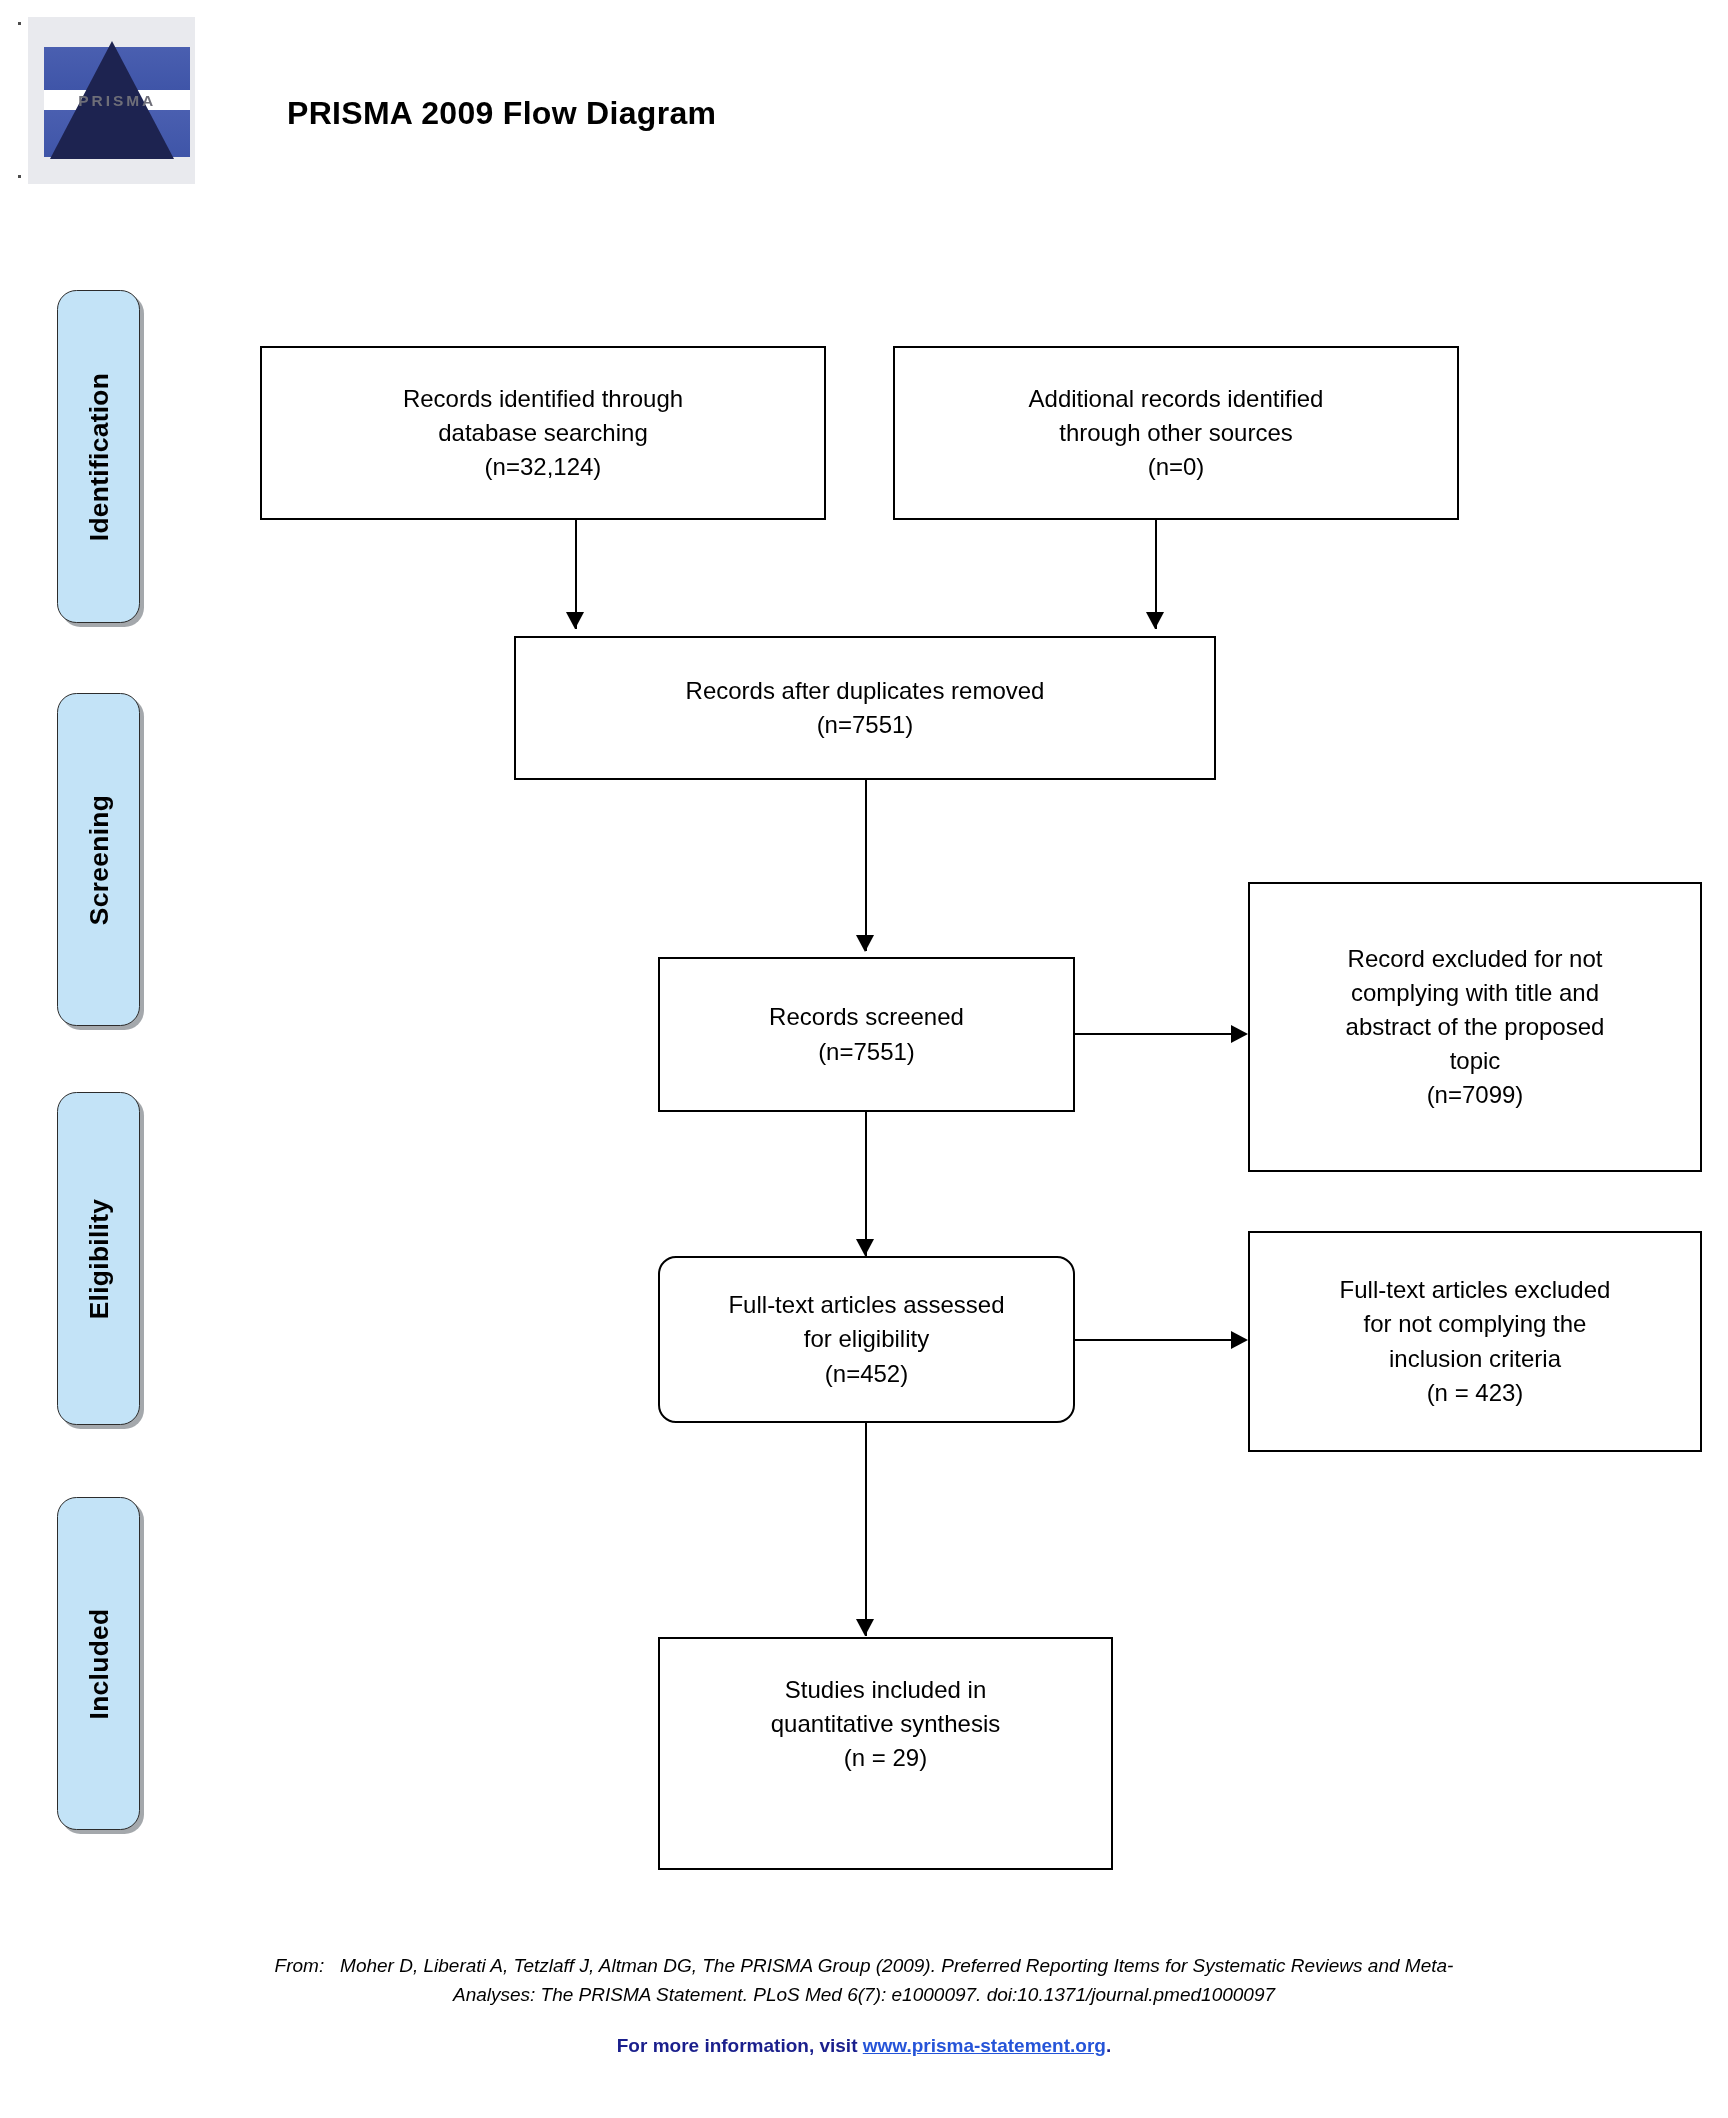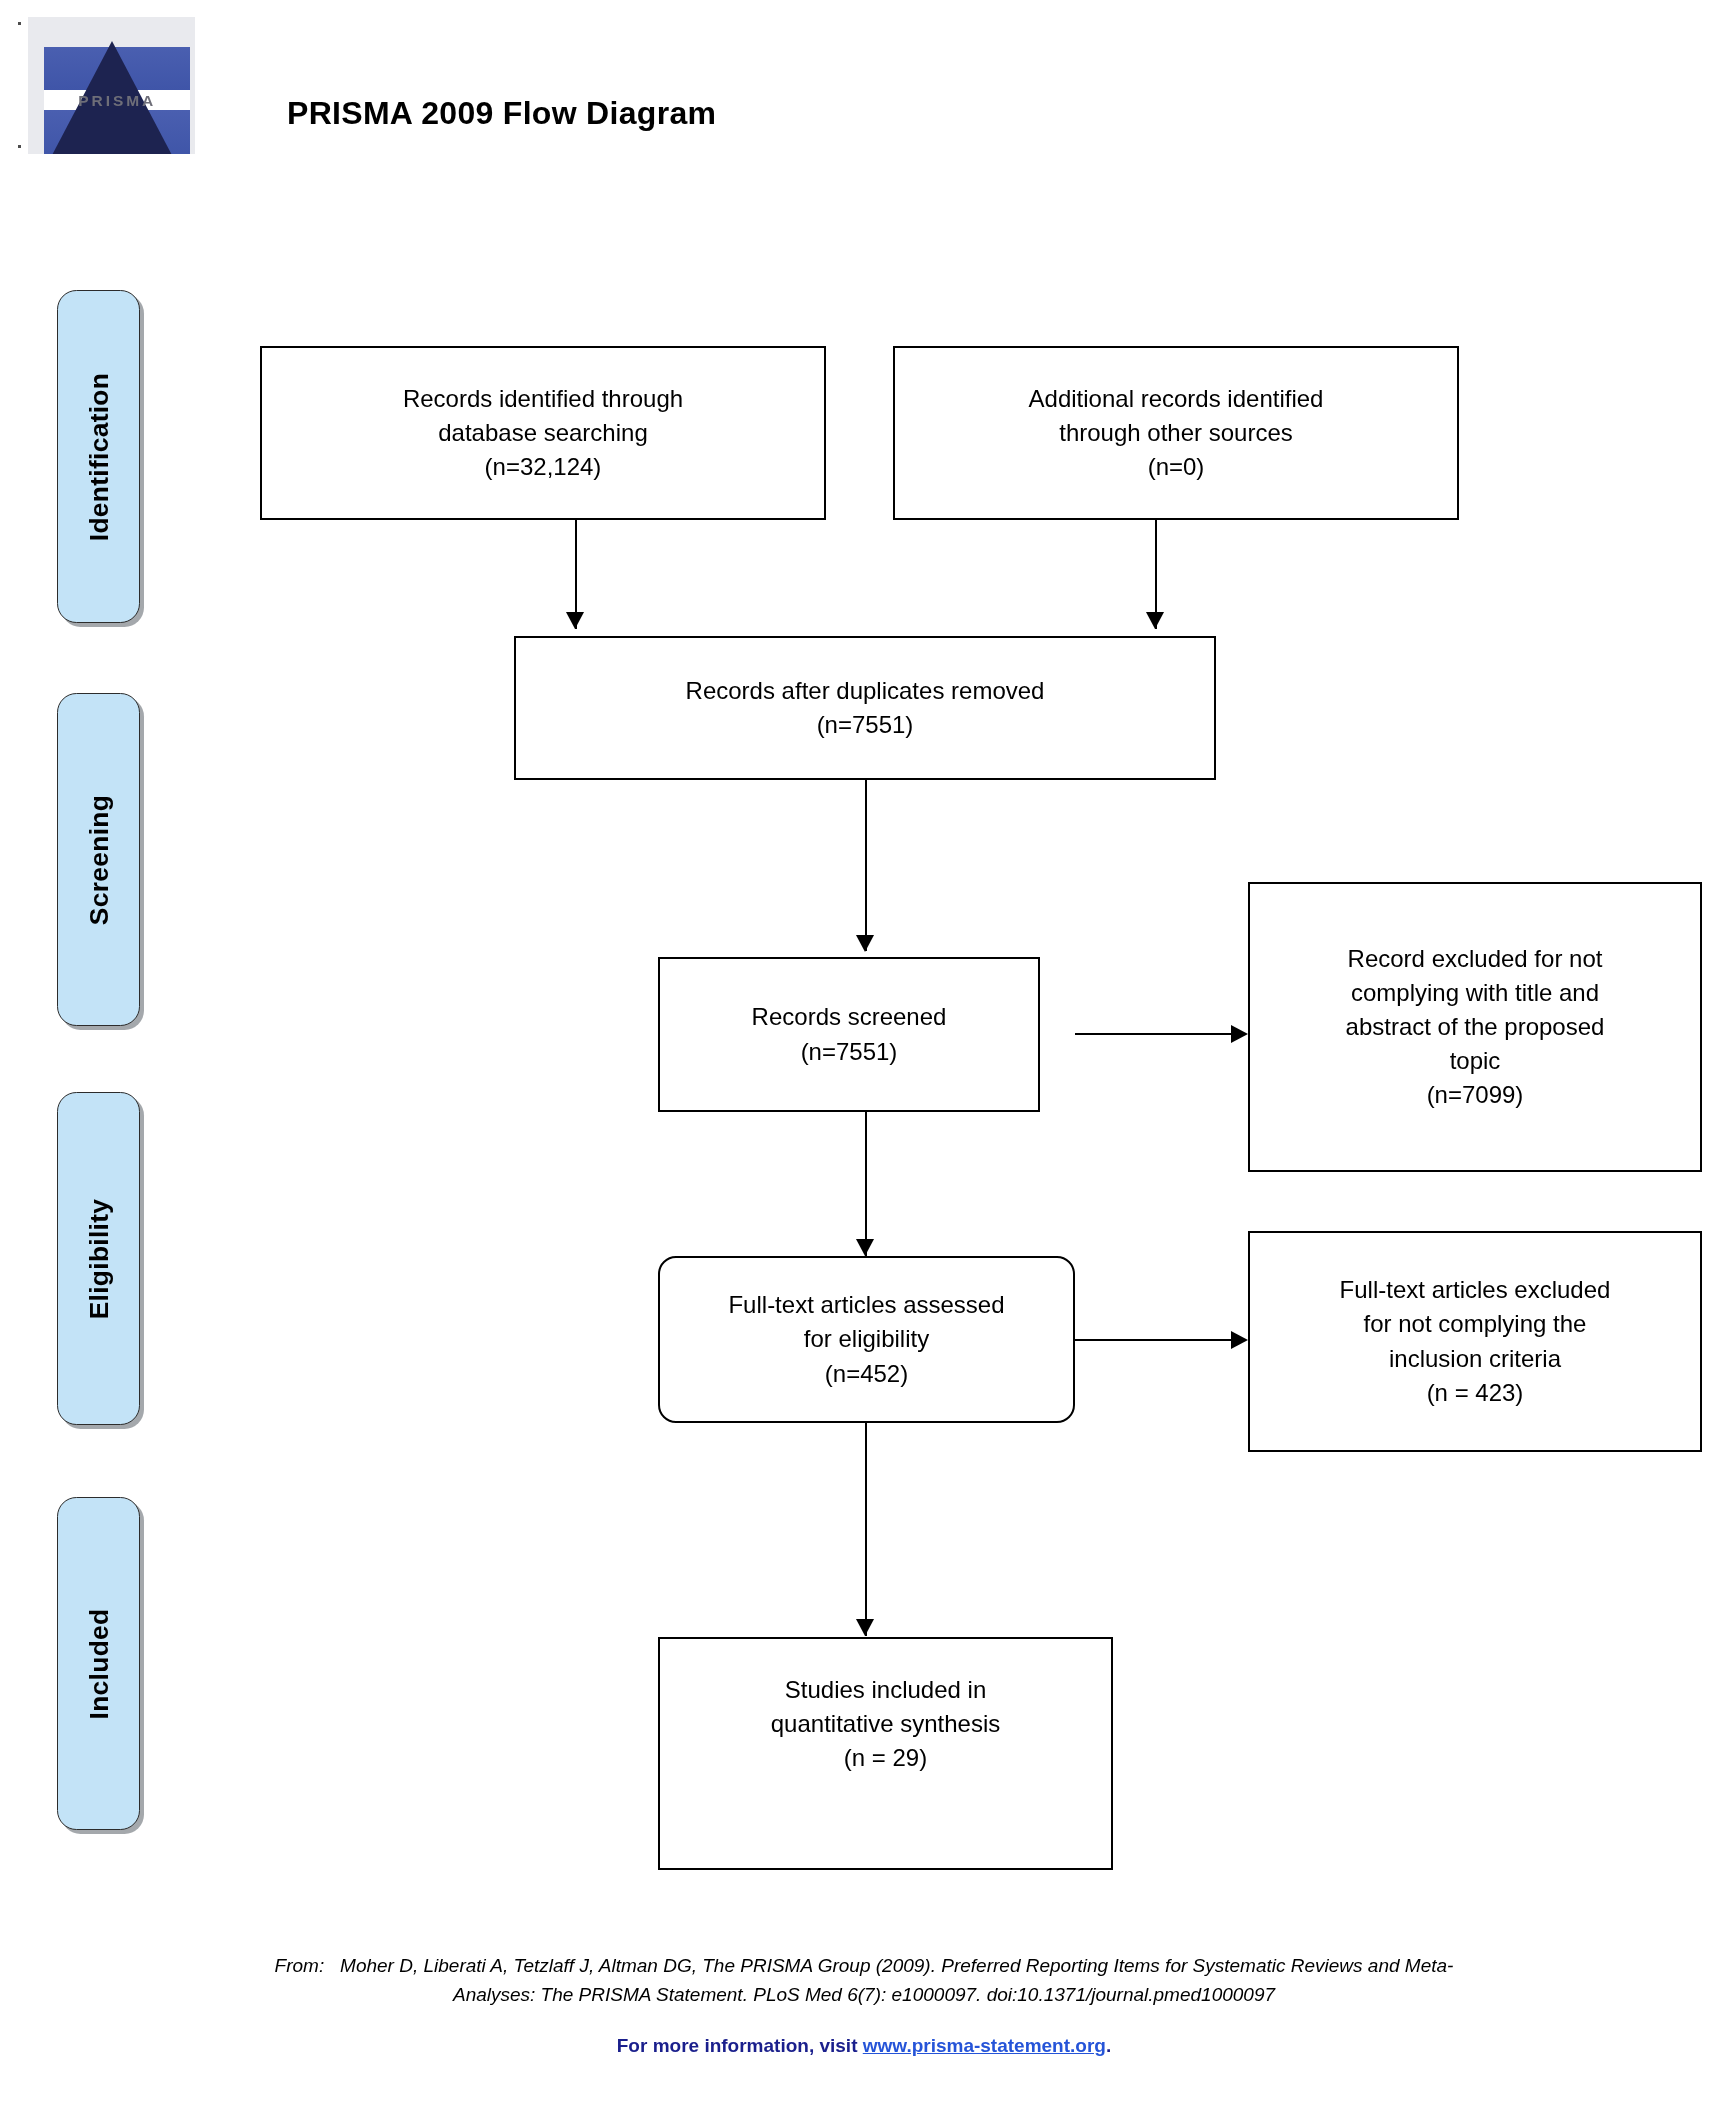--- a/index.html
+++ b/index.html
@@ -18,21 +18,21 @@
     background: #ffffff;
     overflow: hidden;
   }
 
   
   #logo {
     position: absolute;
     left: 28px;
     top: 17px;
     width: 167px;
-    height: 137px;
+    height: 167px;
     background: #e9eaee;
     box-sizing: border-box;
     text-decoration: underline;
   }
   #logo .logo-inner {
     position: absolute;
     left: 0; top: 0; right: 0; bottom: 0;
     overflow: hidden;
   }
   #logo .band-top {
@@ -243,21 +243,21 @@
   <div class="arrow-down" style="left:1146px; top:612px;"></div>
 
   <div class="flow-box" style="left:514px; top:636px; width:702px; height:144px;">
     <div class="line">Records after duplicates removed</div>
     <div class="line">(n=7551)</div>
   </div>
 
   <div class="vline" style="left:865px; top:779px; height:172px;"></div>
   <div class="arrow-down" style="left:856px; top:935px;"></div>
 
-  <div class="flow-box" style="left:658px; top:957px; width:382px; height:155px;text-align:right;">
+  <div class="flow-box" style="left:658px; top:957px; width:417px; height:155px;text-align:right;">
     <div class="line">Records screened</div>
     <div class="line">(n=7551)</div>
   </div>
 
   <div class="flow-box" style="left:1248px; top:882px; width:454px; height:290px;">
     <div class="line">Record excluded for not</div>
     <div class="line">complying with title and</div>
     <div class="line">abstract of the proposed</div>
     <div class="line">topic</div>
     <div class="line">(n=7099)</div>

